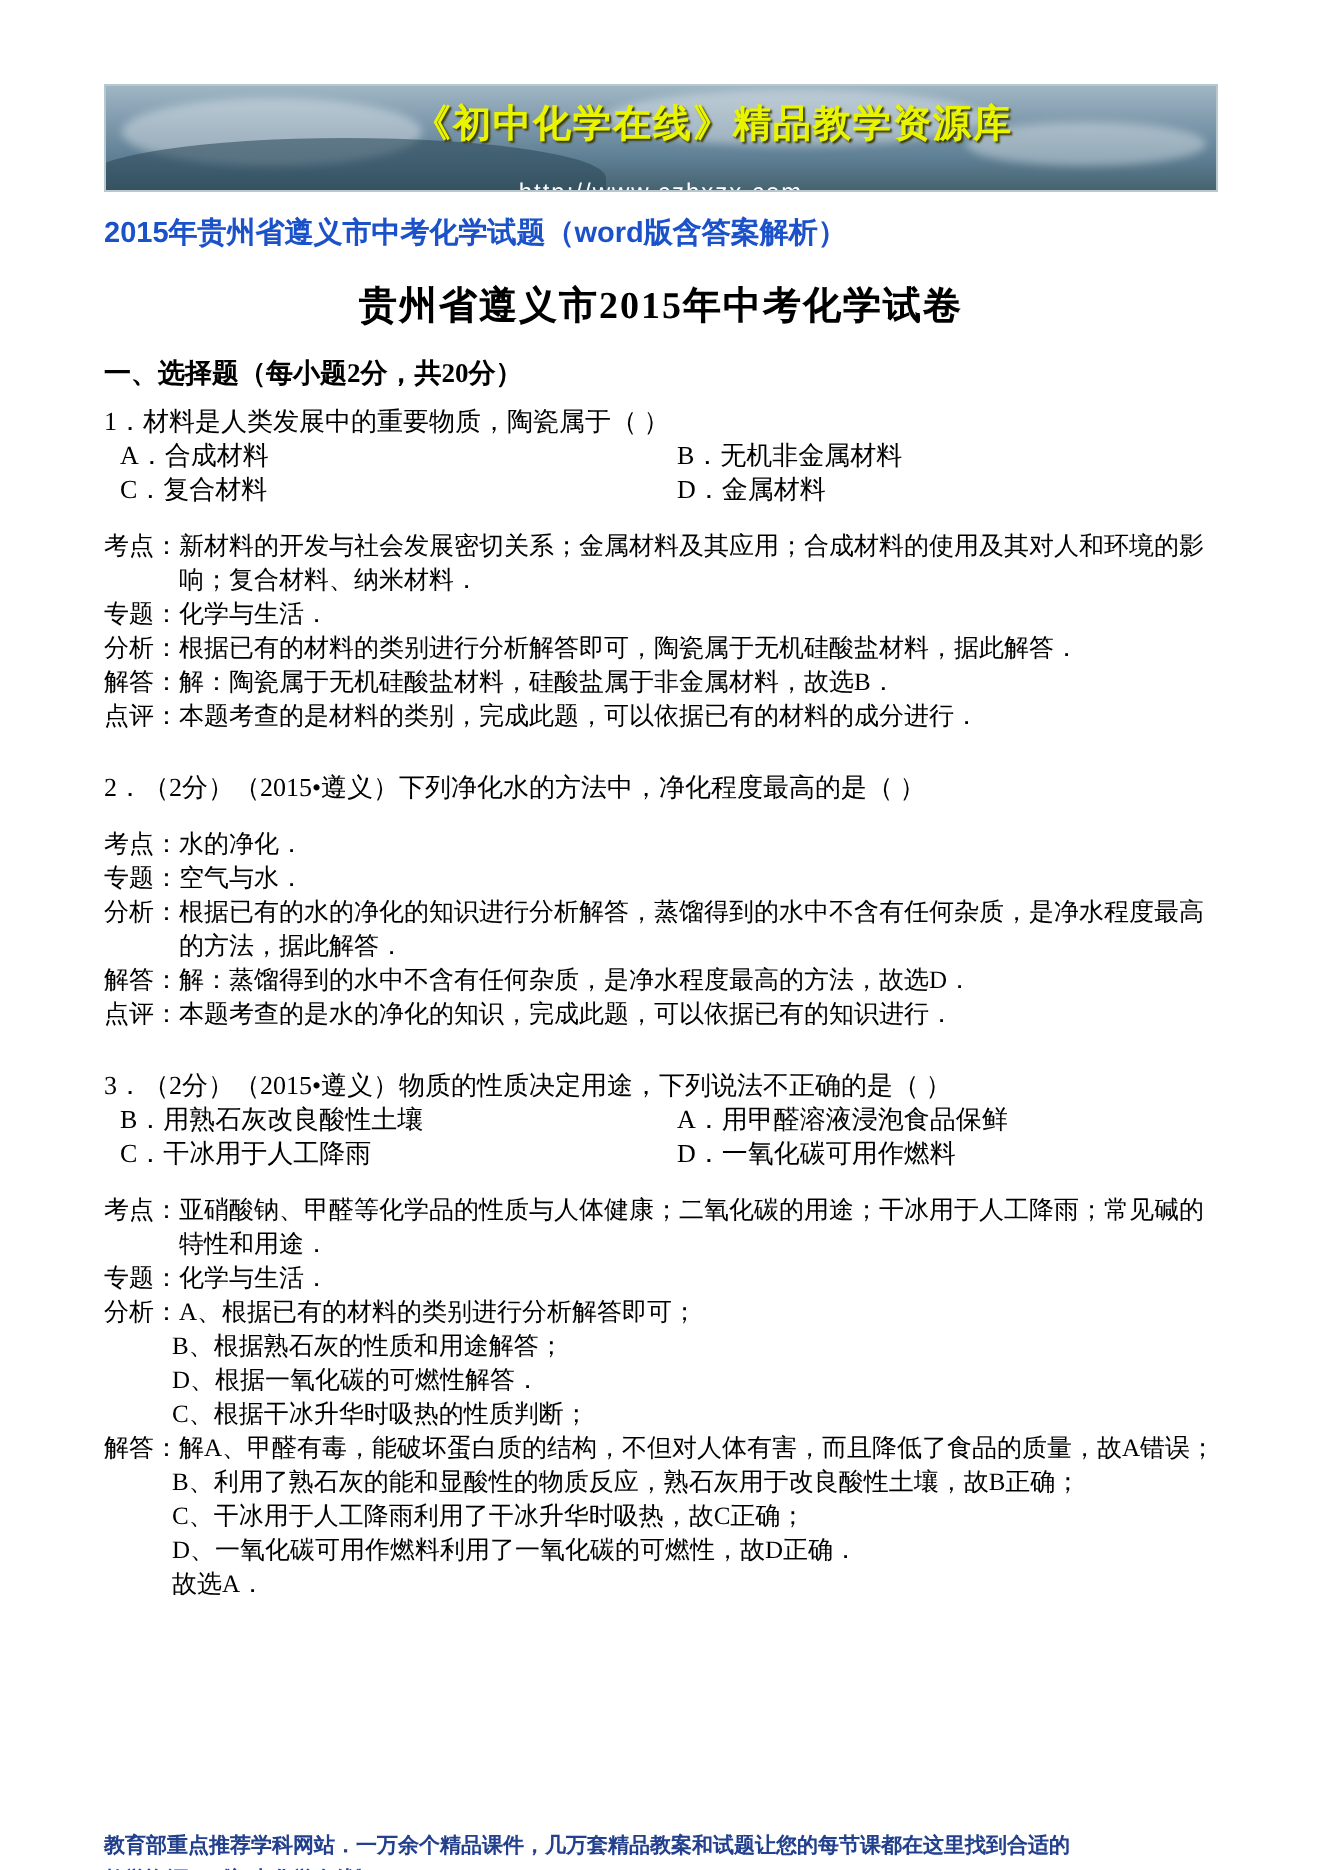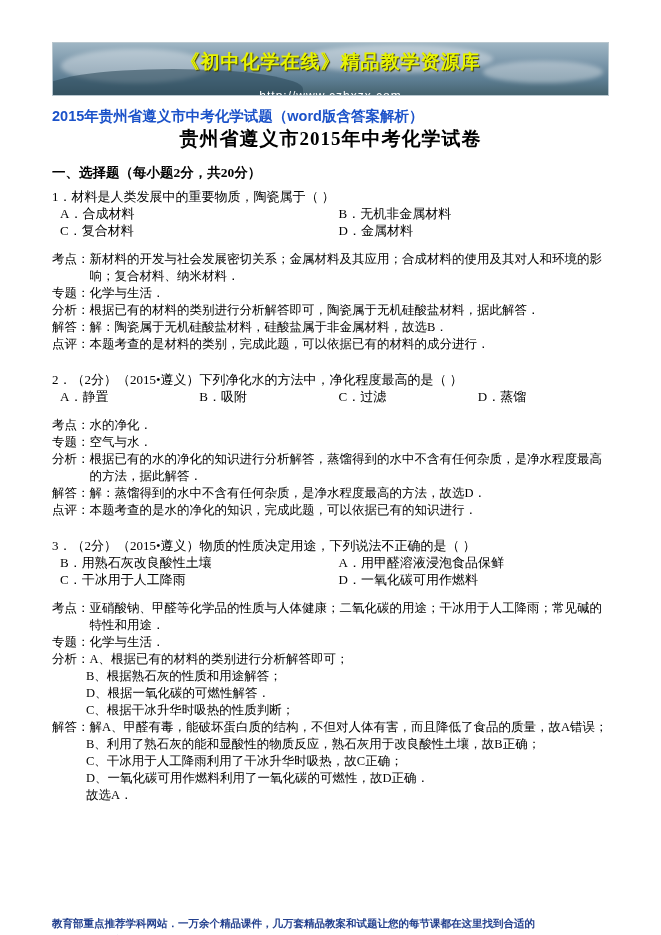--- a/index.html
+++ b/index.html
@@ -51,20 +51,21 @@
     top: 6px;
     left: 0;
     width: 100%;
     text-align: center;
     font-family: "Liberation Serif", "DejaVu Serif", serif;
     font-weight: bold;
     font-size: 19px;
     color: #e8f400;
     text-shadow: 1px 1px 1px #3a3a00;
     letter-spacing: 1px;
+    padding-left: 26px;
   }
   .banner-sub {
     position: absolute;
     top: 46px;
     left: 0;
     width: 100%;
     text-align: center;
     font-family: "Liberation Sans", sans-serif;
     font-size: 12px;
     color: #ffffff;
@@ -73,20 +74,21 @@
   
   .doc-subtitle {
     margin-top: 11px;
     font-family: "Liberation Sans", sans-serif;
     font-weight: bold;
     font-size: 14.5px;
     color: #1b52c9;
     letter-spacing: 0px;
   }
   .doc-title {
+    margin-top: 14px;
     text-align: center;
     font-family: "Liberation Serif", "DejaVu Serif", serif;
     font-weight: bold;
     font-size: 19px;
     letter-spacing: 1px;
   }
   .section-head {
     margin-top: 12px;
     font-family: "Liberation Serif", "DejaVu Serif", serif;
     font-weight: bold;
@@ -179,26 +181,20 @@
           <span class="lbl">点评：</span>
           <span class="body">本题考查的是材料的类别，完成此题，可以依据已有的材料的成分进行．</span>
         </div>
     </div>
   </div>
 
   <div class="gap"></div>
 
   <div class="q-block">
     <div class="q-stem">2．（2分）（2015•遵义）下列净化水的方法中，净化程度最高的是（        ）</div>
-    <div class="opts four ind">
-      <div>A．静置</div>
-      <div>B．吸附</div>
-      <div>C．过滤</div>
-      <div>D．蒸馏</div>
-    </div>
     <div class="analysis">
       <div class="row">
           <span class="lbl">考点：</span>
           <span class="body">水的净化．</span>
         </div>
       <div class="row">
           <span class="lbl">专题：</span>
           <span class="body">空气与水．</span>
         </div>
       <div class="row">

